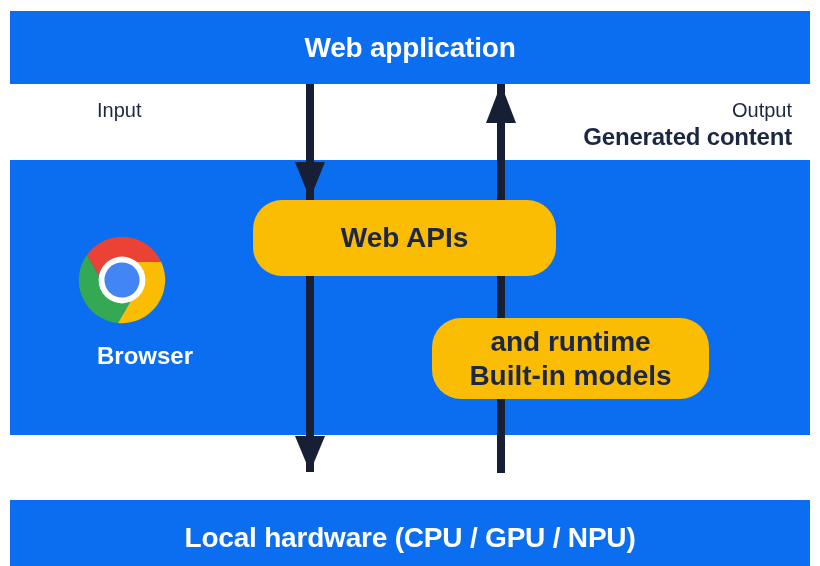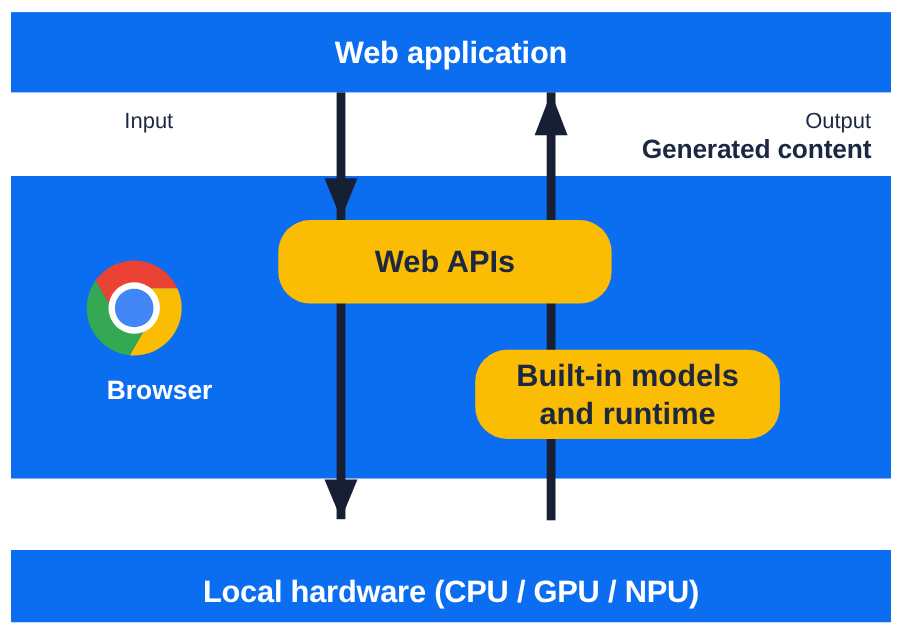--- a/index.html
+++ b/index.html
@@ -30,21 +30,21 @@
     color:var(--white,#fff);font-weight:bold;font-size:28px;letter-spacing:-0.2px;
   }
   .flow-line{position:absolute;width:8px;background:var(--arrow_navy,#161F33);}
   .flow-line.down{left:306px;top:84px;height:388px;}
   .flow-line.up{left:497px;top:84px;height:389px;}
   .arrowhead{position:absolute;width:0;height:0;border-left:15px solid transparent;border-right:15px solid transparent;}
   .arrowhead.down1{left:295px;top:162px;border-top:37px solid var(--arrow_navy,#161F33);}
   .arrowhead.down2{left:295px;top:436px;border-top:36px solid var(--arrow_navy,#161F33);}
   .arrowhead.up{left:486px;top:84px;border-bottom:39px solid var(--arrow_navy,#161F33);}
   .io-label{position:absolute;top:97px;color:var(--ink_navy,#1C2742);}
-  .io-label.left{left:113px;text-align:left;}
+  .io-label.left{left:97px;text-align:left;}
   .io-label.right{right:55px;text-align:right;}
   .io-caption{display:block;font-size:20px;line-height:26px;font-weight:normal;}
   .io-value{display:block;font-size:24px;line-height:28px;font-weight:bold;letter-spacing:-0.2px;}
   .ybox{
     position:absolute;background:var(--box_yellow,#FBBC04);
     display:flex;flex-direction:column;align-items:center;justify-content:center;
     color:var(--ink_navy,#1C2742);font-weight:bold;text-align:center;border-radius:29px;
   }
   .ybox.web-apis{left:253px;top:200px;width:303px;height:76px;font-size:28px;}
   .ybox.builtin{left:432px;top:318px;width:277px;height:81px;font-size:28px;line-height:34px;}
@@ -80,22 +80,22 @@
   <div class="flow-line down"></div>
   <div class="flow-line up"></div>
   <div class="arrowhead down1"></div>
   <div class="arrowhead down2"></div>
   <div class="arrowhead up"></div>
 
   <div class="ybox web-apis">
     <span>Web APIs</span>
   </div>
   <div class="ybox builtin">
+    <span>and runtime</span>
     <span>Built-in models</span>
-    <span>and runtime</span>
   </div>
 
   <svg class="chrome-logo" viewBox="0 0 100 100" aria-hidden="true">
     <path d="M50 30 L93.6 30 A48 48 0 0 0 10.9 22.2 L32.7 60 Z" fill="var(--chrome_red,#EA4335)"></path>
     <path d="M50 30 L93.6 30 A48 48 0 0 1 45.5 97.8 L67.3 60 Z" fill="var(--chrome_yellow,#FBBC04)"></path>
     <path d="M32.7 60 L10.9 22.2 A48 48 0 0 0 45.5 97.8 L67.3 60 Z" fill="var(--chrome_green,#34A853)"></path>
     <circle cx="50" cy="50" r="26" fill="#FFFFFF"></circle>
     <circle cx="50" cy="50" r="19.5" fill="var(--chrome_blue,#4285F4)"></circle>
   </svg>
   <div class="browser-label">Browser</div>

